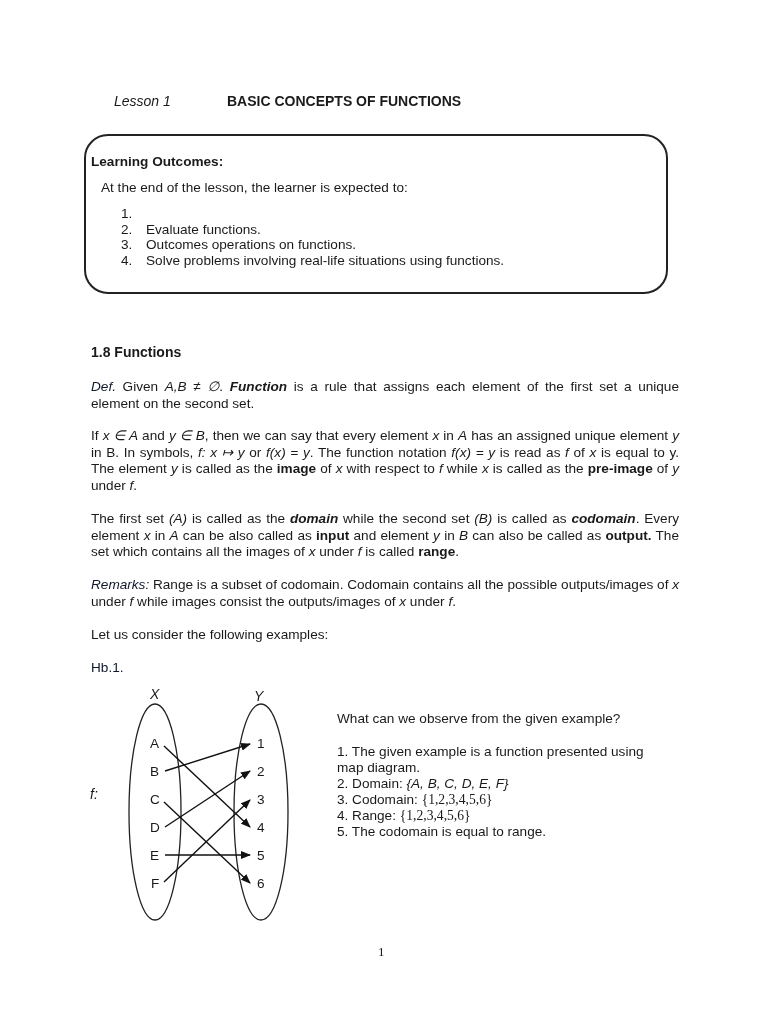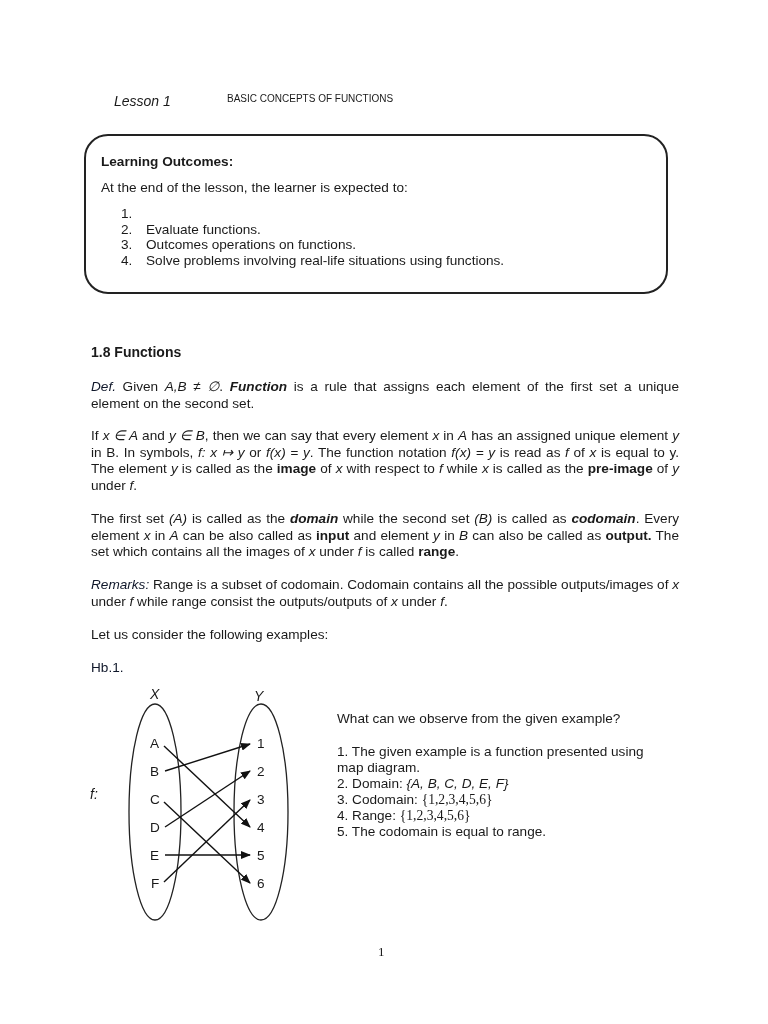--- a/index.html
+++ b/index.html
@@ -9,22 +9,22 @@
   .math { font-family:Liberation Sans, sans-serif; font-style:italic; }
   .red { color:#0f172a; }
   .b { font-weight:bold; }
   .bi { font-weight:bold; font-style:italic; }
   .it { font-style:italic; }
   p { margin:0; line-height:16.5px; }
   .para { position:absolute; left:91px; width:588px; text-align:justify; }
   .box { position:absolute; left:84px; top:134px; width:584px; height:160px;
          border:2px solid #222; border-radius:24px; box-sizing:border-box; }
   .lesson { left:91px; top:93px; font-style:italic; font-size:14px;margin-left:23px; }
-  .title { left:227px; top:93px; font-weight:normal; font-size:10px; }
-  .lo-h { left:101px; top:154px; font-weight:bold; }
+  .title { left:227px; top:93px; font-weight:bold; font-size:14px; }
+  .lo-h { left:91px; top:154px; font-weight:bold; }
   .lo-intro { left:101px; top:180px; }
   .lo-list { left:121px; top:206px; line-height:15.5px; }
   .lo-list div { display:flex; }
   .lo-list .n { width:25px; }
   .sec { left:91px; top:344px; font-weight:bold; font-size:14px; }
   .obs { position:absolute; left:327px; width:330px; line-height:16px;margin-left:10px; }
   .pagenum { left:378px; top:944px; font-family:"Liberation Serif", serif; font-size:13px; }
 </style>
 </head>
 <body>
@@ -54,21 +54,21 @@
 </div>
 
 <div class="abs sec">1.8 Functions</div>
 
 <p class="para" style="top:379px;"><span class="red it">Def.</span><span> Given </span><span class="math">A,B ≠ ∅</span><span>. </span><span class="bi">Function</span><span> is a rule that assigns each element of the first set a unique element on the second set.</span></p>
 
 <p class="para" style="top:428px;"><span>If </span><span class="math">x ∈ A</span><span> and </span><span class="math">y ∈ B</span><span>, then we can say that every element </span><span class="math">x</span><span> in </span><span class="math">A</span><span> has an assigned unique element </span><span class="math">y</span><span> in B. In symbols, </span><span class="math">f: x ↦ y</span><span> or </span><span class="math">f(x) = y</span><span>. The function notation </span><span class="math">f(x) = y</span><span> is read as </span><span class="math">f</span><span> of </span><span class="math">x</span><span> is equal to y. The element </span><span class="math">y</span><span> is called as the </span><span class="b">image</span><span> of </span><span class="math">x</span><span> with respect to </span><span class="math">f</span><span> while </span><span class="math">x</span><span> is called as the </span><span class="b">pre-image</span><span> of </span><span class="math">y</span><span> under </span><span class="math">f</span><span>.</span></p>
 
 <p class="para" style="top:511px;"><span>The first set </span><span class="math">(A)</span><span> is called as the </span><span class="bi">domain</span><span> while the second set </span><span class="math">(B)</span><span> is called as </span><span class="bi">codomain</span><span>. Every element </span><span class="math">x</span><span> in </span><span class="math">A</span><span> can be also called as </span><span class="b">input</span><span> and element </span><span class="math">y</span><span> in </span><span class="math">B</span><span> can also be called as </span><span class="b">output.</span><span> The set which contains all the images of </span><span class="math">x</span><span> under </span><span class="math">f</span><span> is called </span><span class="b">range</span><span>.</span></p>
 
-<p class="para" style="top:577px;"><span class="red it">Remarks:</span><span> Range is a subset of codomain. Codomain contains all the possible outputs/images of </span><span class="math">x</span><span> under </span><span class="math">f</span><span> while range consist the outputs/outputs of </span><span class="math">x</span><span> under </span><span class="math">f</span><span>.</span></p>
+<p class="para" style="top:577px;"><span class="red it">Remarks:</span><span> Range is a subset of codomain. Codomain contains all the possible outputs/images of </span><span class="math">x</span><span> under </span><span class="math">f</span><span> while images consist the outputs/images of </span><span class="math">x</span><span> under </span><span class="math">f</span><span>.</span></p>
 
 <p class="para" style="top:627px;">Let us consider the following examples:</p>
 
 <p class="para red" style="top:660px;">Hb.1.</p>
 
 <svg class="abs" style="left:0;top:0;" width="768" height="1024">
   <defs>
     <marker id="ah" markerWidth="10" markerHeight="8" refX="9" refY="4" orient="auto" markerUnits="userSpaceOnUse">
       <path d="M0,0 L10,4 L0,8 Z" fill="#111"></path>
     </marker>

